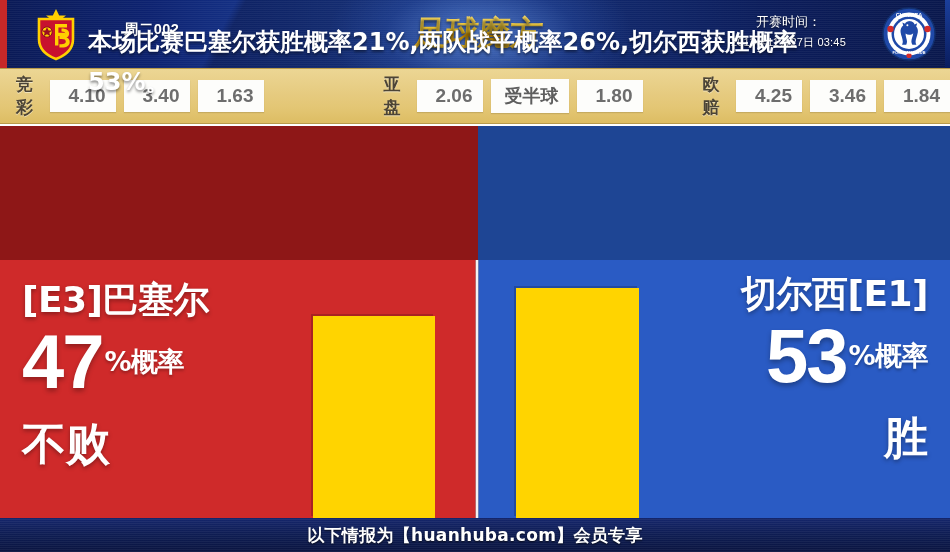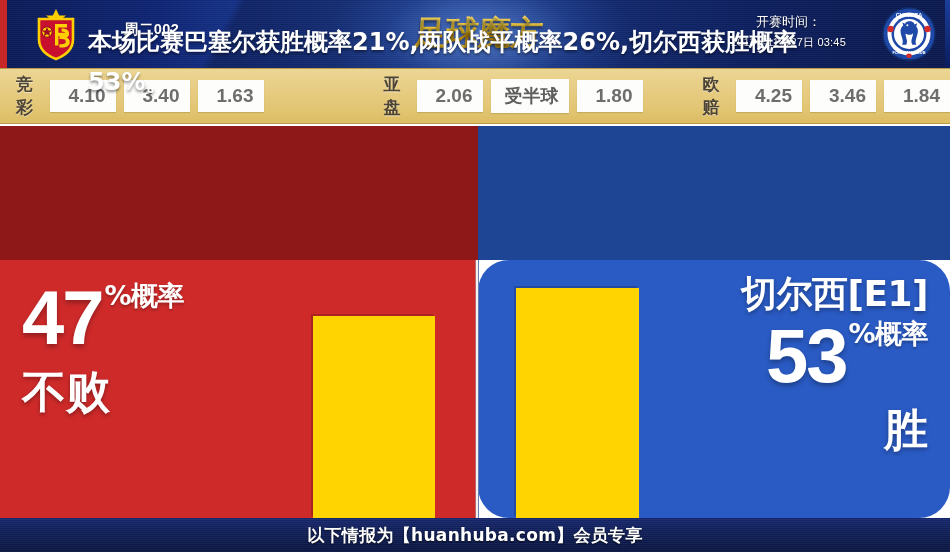--- a/index.html
+++ b/index.html
@@ -103,51 +103,51 @@
     text-shadow:0 2px 3px rgba(0,0,0,.45);
     font-family:"DejaVu Sans","Liberation Sans",sans-serif;
   }
 
   
   .chart{
     position:absolute;left:0;top:260px;width:950px;height:258px;
     display:flex;
   }
   .chart-l{width:478px;height:258px;background:#cf2a2a;position:relative;}
-  .chart-r{flex:1;height:258px;background:#2a5bc4;position:relative;border-radius:31px;}
+  .chart-r{flex:1;height:258px;background:#2a5bc4;position:relative;}
   .chart-divider{
     position:absolute;left:475px;top:260px;width:4px;height:258px;
     background:linear-gradient(90deg,#9a1b1b 0%, #f2f2f2 35%, #f2f2f2 65%, #1b3f8f 100%);
     z-index:6;
   }
 
   .side-text{position:absolute;z-index:5;color:#ffffff;}
   .st-left{left:22px;top:18px;text-align:left;}
   .st-right{right:22px;top:12px;text-align:right;}
 
   .team-name{
     font-size:36px;font-weight:bold;line-height:44px;letter-spacing:-.5px;
     text-shadow:0 2px 4px rgba(0,0,0,.35);
     font-family:"DejaVu Sans","Liberation Sans",sans-serif;
     white-space:nowrap;
   }
-  .pct-row{display:flex;align-items:flex-start;white-space:nowrap;}
+  .pct-row{display:flex;align-items:center;white-space:nowrap;}
   .st-right .pct-row{justify-content:flex-end;}
   .pct-num{
     font-size:76px;font-weight:bold;line-height:80px;letter-spacing:-2px;
     text-shadow:0 3px 5px rgba(0,0,0,.3);
     font-family:"Liberation Sans","DejaVu Sans",sans-serif;
   }
   .pct-unit{
     font-size:27px;font-weight:bold;margin-left:2px;letter-spacing:-.5px;
     text-shadow:0 2px 3px rgba(0,0,0,.3);
     font-family:"DejaVu Sans","Liberation Sans",sans-serif;
   }
   .outcome{
-    font-size:44px;font-weight:bold;line-height:52px;margin-top:8px;
+    font-size:44px;font-weight:bold;line-height:52px;margin-top:16px;
     text-shadow:0 2px 4px rgba(0,0,0,.35);
     font-family:"DejaVu Sans","Liberation Sans",sans-serif;
   }
 
   .bar{
     position:absolute;bottom:0;background:#ffd400;
     box-shadow:-2px -2px 0 rgba(0,0,0,.18);
     z-index:4;
   }
   .bar-left{left:313px;width:122px;height:202px;}
@@ -249,20 +249,21 @@
   <div class="summary">
     <div class="summary-l"></div>
     <div class="summary-r"></div>
   </div>
   <div class="summary-text">本场比赛巴塞尔获胜概率21%,两队战平概率26%,切尔西获胜概率53%。</div>
 
   <div class="chart">
 
     <div class="chart-l">
       <div class="side-text st-left">
+        <div class="team-name">[E3]巴塞尔</div>
         <div class="pct-row">
           <span class="pct-num">47</span>
           <span class="pct-unit">%概率</span>
         </div>
         <div class="outcome">不败</div>
       </div>
       <div class="bar bar-left"></div>
     </div>
 
     <div class="chart-r">

